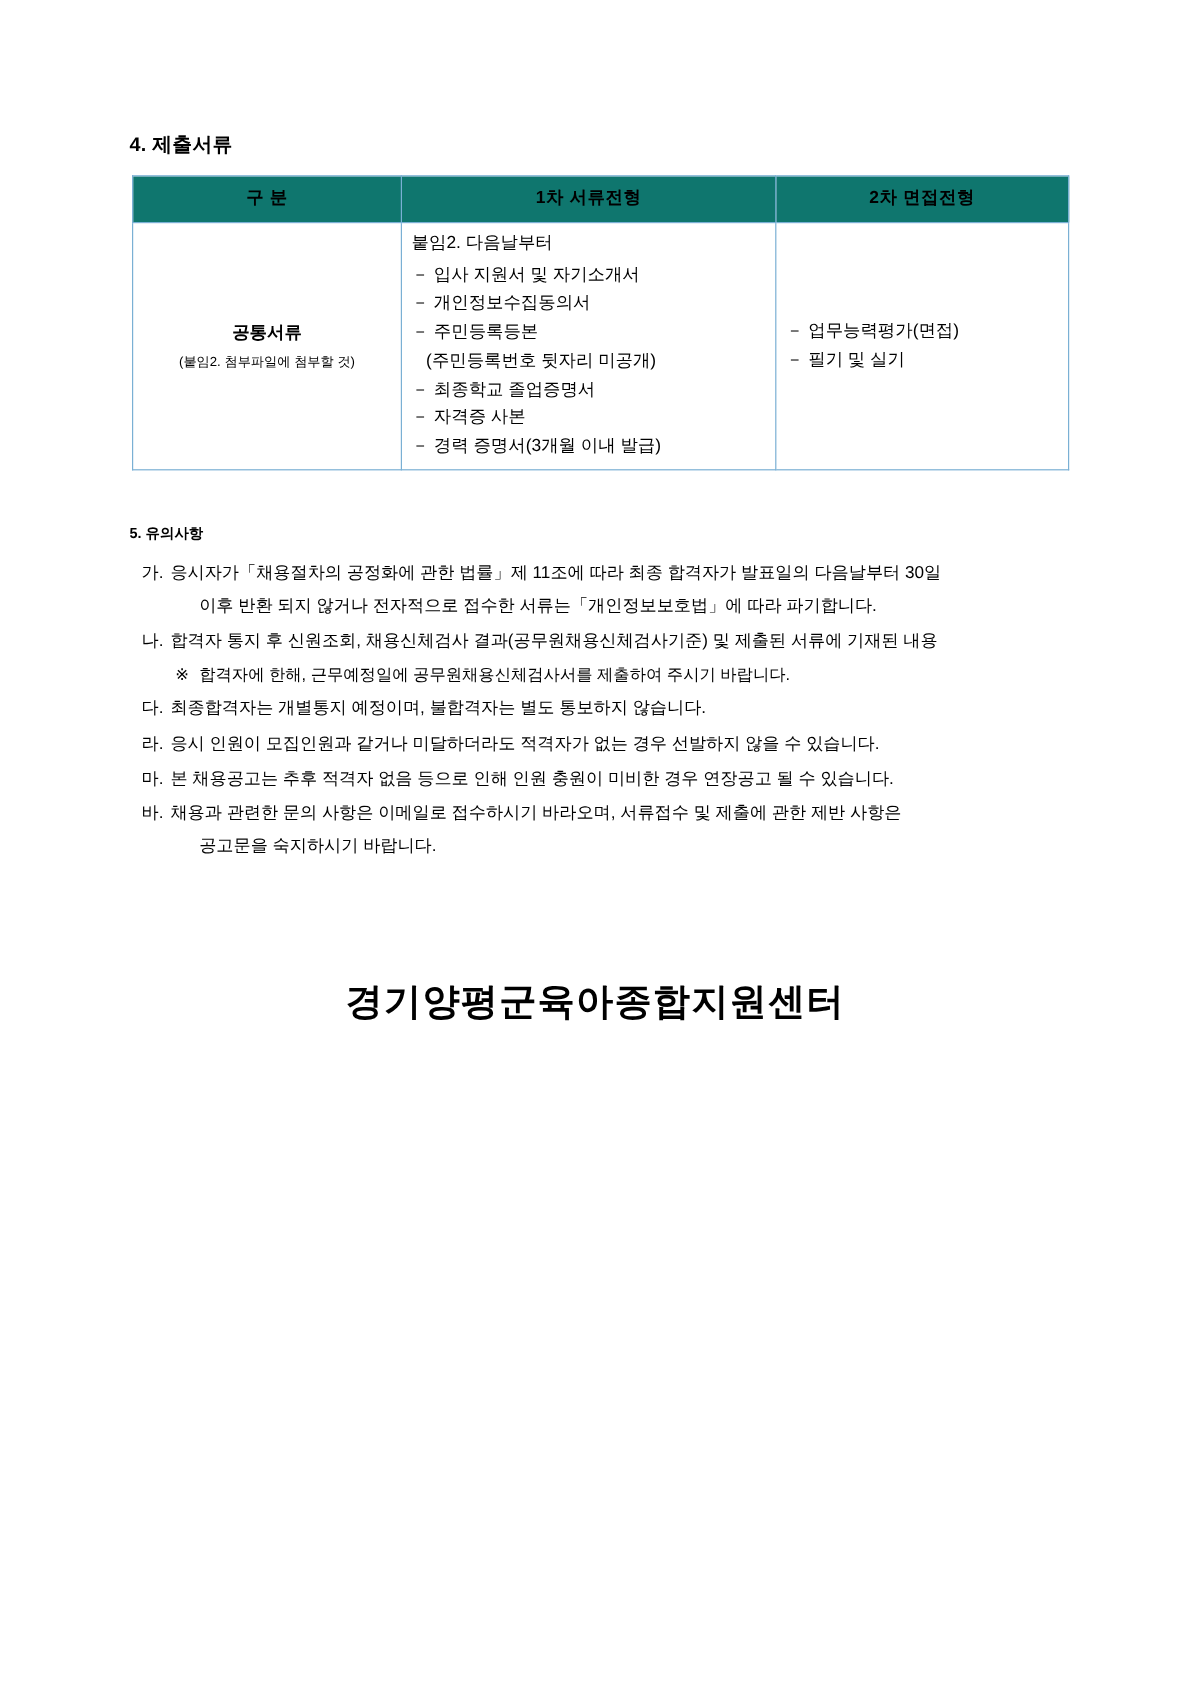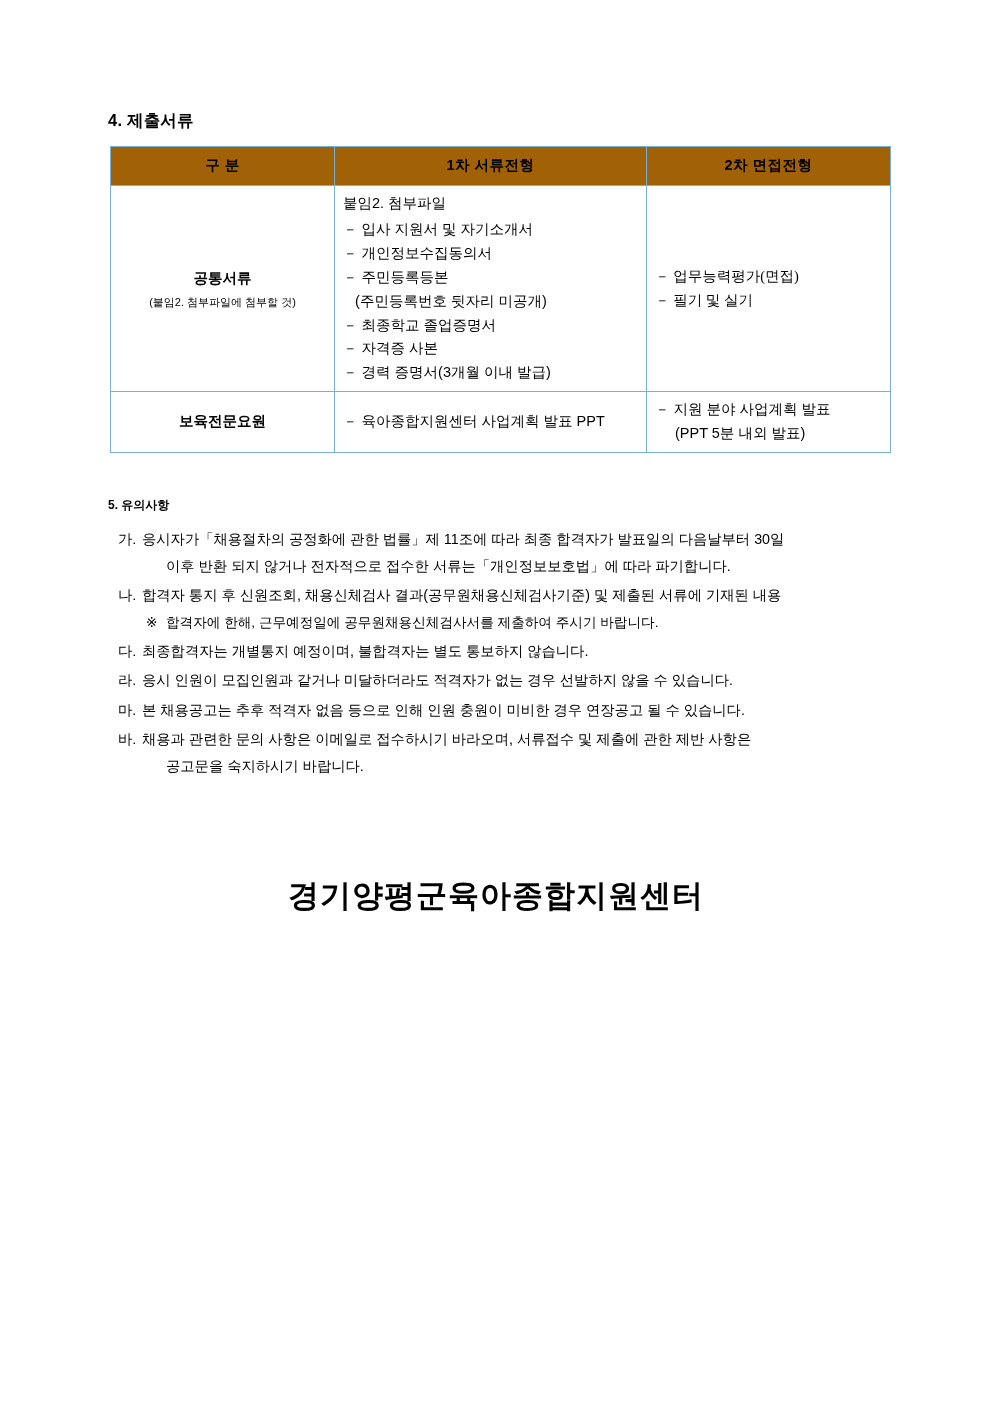--- a/index.html
+++ b/index.html
@@ -42,21 +42,21 @@
 
   table.docs-table th,
   table.docs-table td {
     border: 1px solid #7ab0d4;
     vertical-align: middle;
     padding: 6px 8px;
     font-size: 14.5px;
     line-height: 1.65;
   }
   table.docs-table thead th {
-    background: #a16207;
+    background: #0f766e;
     text-align: center;
     font-weight: 700;
     font-size: 14.5px;
     padding: 7px 4px;
     letter-spacing: 0.5px;
   }
   td.center-cell {
     text-align: center;
     font-weight: 700;
   }
@@ -73,21 +73,20 @@
     white-space: pre;
   }
   td.list-cell .line.head {
     margin-bottom: 2px;
   }
   td.mid-cell {
     padding-left: 16px;
   }
   td.mid-cell .line {
     white-space: pre;
-    font-family: Liberation Serif, serif;
   }
   td.row2-left {
     text-align: center;
     font-weight: 700;
     padding: 12px 8px;
   }
   td.row2-mid {
     padding: 12px 6px 12px 8px;
     white-space: pre;
   }
@@ -172,42 +171,34 @@
         <th>2차 면접전형</th>
       </tr>
     </thead>
     <tbody>
       <tr>
         <td class="center-cell">
           <span>공통서류</span>
           <span class="sub">(붙임2. 첨부파일에 첨부할 것)</span>
         </td>
         <td class="list-cell">
-          <div class="line head">붙임2. 첨부파일</div>
+          <div class="line head">붙임2. 다음날부터</div>
           <div class="line">－ 입사 지원서 및 자기소개서</div>
           <div class="line">－ 개인정보수집동의서</div>
           <div class="line">－ 주민등록등본</div>
           <div class="line">   (주민등록번호 뒷자리 미공개)</div>
           <div class="line">－ 최종학교 졸업증명서</div>
           <div class="line">－ 자격증 사본</div>
           <div class="line">－ 경력 증명서(3개월 이내 발급)</div>
         </td>
         <td class="mid-cell">
           <div class="line">－ 업무능력평가(면접)</div>
           <div class="line">－ 필기 및 실기</div>
         </td>
       </tr>
-      <tr>
-        <td class="row2-left">보육전문요원</td>
-        <td class="row2-mid">－ 육아종합지원센터 사업계획 발표 PPT</td>
-        <td class="row2-right">
-          <div class="line">－ 지원 분야 사업계획 발표</div>
-          <div class="line indent">(PPT 5분 내외 발표)</div>
-        </td>
-      </tr>
     </tbody>
   </table>
 
   <h2 class="notes-heading">5. 유의사항</h2>
 
   <div class="notes">
 
     <div class="note-item">
       <span class="note-label">가.</span>
       <span class="note-body">

